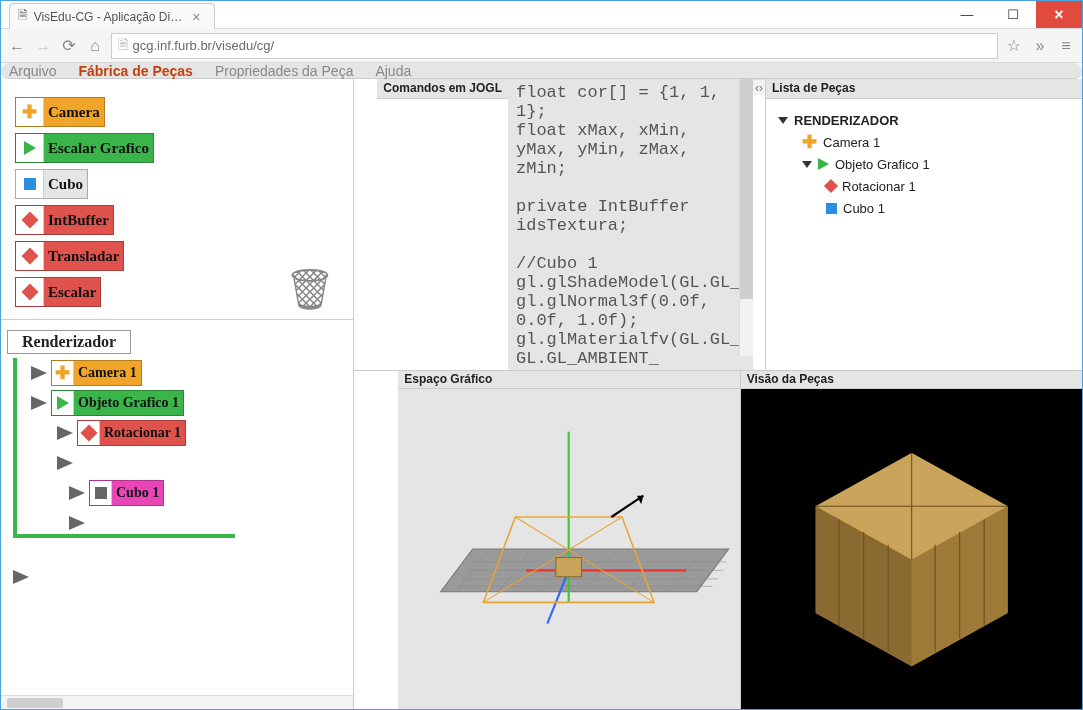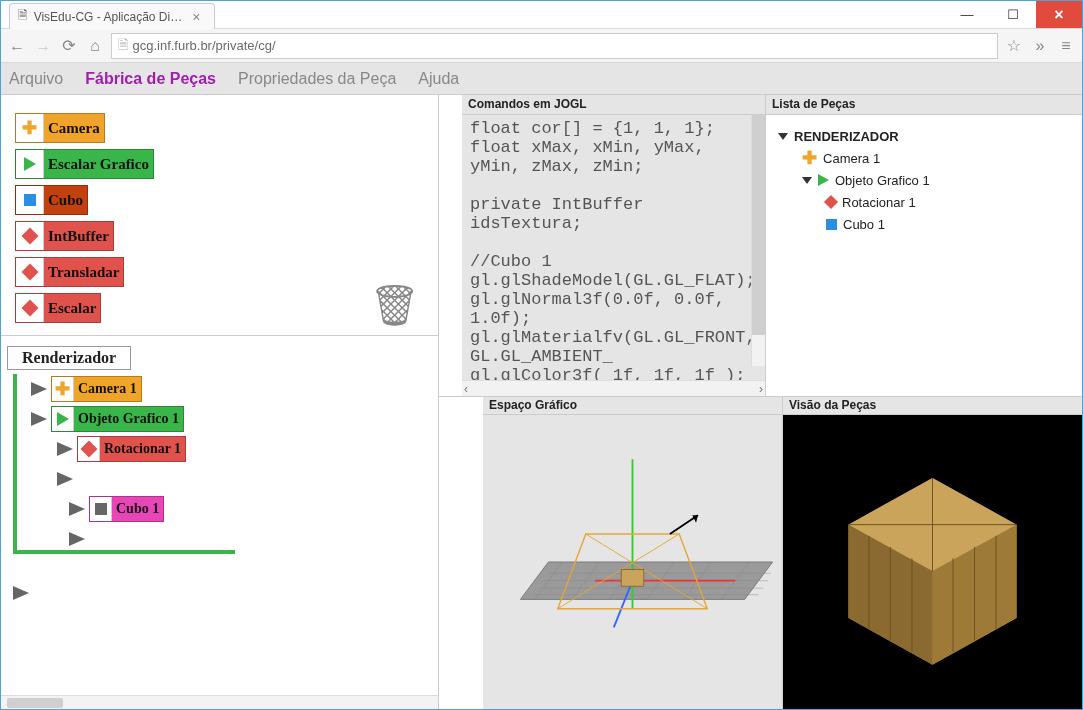--- a/index.html
+++ b/index.html
@@ -10,32 +10,32 @@
   .win-btns { display:flex; }
   .win-btn { width:46px; display:flex; align-items:center; justify-content:center; border-left:none; }
   .win-close { background:#e04b3e; color:#fff; font-size:16px; font-weight:bold;}
   .win-min,.win-max { background:#fff; color:#333; }
   .tab { height:28px; display:flex; align-items:flex-end; padding-left:8px;}
   .tab-shape { background:#f9f9f9; border:1px solid #ccc; border-bottom:none; border-radius:4px 4px 0 0; height:26px; display:flex; align-items:center; padding:0 14px 0 8px; gap:6px; font-size:12px; color:#555;}
   .tab-x { color:#888; font-size:14px; margin-left:4px;}
   .chrome-bar { height:34px; background:#f5f5f5; border-bottom:1px solid #d9d9d9; display:flex; align-items:center; padding:0 6px; gap:6px;}
   .nav-icon { width:20px; text-align:center; color:#888; font-size:16px; }
   .addr { flex:1; height:26px; border:1px solid #ccc; background:#fff; display:flex; align-items:center; padding:0 6px; color:#6a6a6a; font-size:13px;}
-  .menubar { height:32px; background:#e5e5e5; border-bottom:1px solid #ccc; display:flex; align-items:center; padding:0 8px; gap:22px; font-size:16px; color:#888;}
-  .menubar .active { color:#a21caf; font-weight:bold;}
+  .menubar { height:16px; background:#e5e5e5; border-bottom:1px solid #ccc; display:flex; align-items:center; padding:0 8px; gap:22px; font-size:14px; color:#888;border-radius:10px;}
+  .menubar .active { color:#c2410c; font-weight:bold;}
   .main { flex:1; display:flex; overflow:hidden; min-height:0;}
   .left { width:438px; display:flex; flex-direction:column; border-right:1px solid #ccc; min-height:0;}
   .palette { padding:18px 14px 6px 14px; flex:0 0 auto; position:relative;}
   .piece-row {margin-bottom:6px;}
   .piece { display:inline-flex; align-items:center; height:30px; border:1px solid rgba(0,0,0,.25); font-family: Georgia, 'Times New Roman', serif; font-size:15px; font-weight:bold; color:#111;}
   .piece .notch { width:28px; height:100%; display:flex; align-items:center; justify-content:center; position:relative; background:#fff; border-right:1px solid rgba(0,0,0,.2);}
   .piece .lbl { padding:0 4px; }
   .p-camera { background:#f0a52a; }
   .p-obj { background:#3ab54a; }
-  .p-cubo { background:#c2410c; }
+  .p-cubo { background:#e5e5e5; }
   .p-trans,.p-rot,.p-esc { background:#e0524c; }
   .p-pink { background:#e845b7; }
   .icon-plus{ color:#f0a52a; font-weight:bold; font-size:18px;}
   .icon-play{ width:0;height:0;border-top:7px solid transparent;border-bottom:7px solid transparent;border-left:12px solid #3ab54a;}
   .icon-sq { width:12px;height:12px;background:#2a8fe0; transform:rotate(0deg);}
   .icon-dia { width:12px;height:12px;background:#e0524c; transform:rotate(45deg);}
   .icon-sq-dark{width:12px;height:12px;background:#666;}
   .trash{ position:absolute; right:18px; bottom:6px; font-size:40px; color:#888;}
   .divider { height:1px; background:#ccc; margin:0 0 2px 0;}
   .workspace { flex:1; padding:8px 6px; overflow:auto; position:relative;}
@@ -48,21 +48,21 @@
   .tree-row .piece{ height:26px; font-size:14px;}
   .tree-row .piece .notch{ width:22px;}
   .indent1{ padding-left:18px;}
   .indent2{ padding-left:44px;}
   .indent3{ padding-left:56px;}
   .bottom-arrow{ margin-top:24px;}
   .hscroll { height:14px; background:#f3f3f3; border-top:1px solid #ddd; display:flex; align-items:center;}
   .hscroll .thumb{ width:56px; height:10px; background:#cfcfcf; margin-left:6px; border-radius:2px;}
   .right { flex:1; display:flex; flex-direction:column; min-height:0;}
   .right-top { display:flex; height:302px; border-bottom:1px solid #ccc; min-height:0;}
-  .code-panel { flex:1; display:flex; flex-direction:column; border-right:1px solid #ccc;padding-left:23px;}
+  .code-panel { flex:1; display:flex; flex-direction:row; border-right:1px solid #ccc;padding-left:23px;}
   .panel-head{ height:20px; background:#e5e5e5; border-bottom:1px solid #ccc; font-weight:bold; padding:2px 6px; font-size:12px;}
   .code-body{ flex:1; background:#e5e5e5; font-family:Consolas,"Courier New",monospace; font-size:17px; color:#555; padding:4px 8px; white-space:pre-wrap; overflow:hidden; position:relative;}
   .code-vscroll{ position:absolute; right:0; top:0; bottom:14px; width:14px; background:#f2f2f2; border-left:1px solid #ddd;}
   .code-vscroll .vthumb{ width:100%; height:220px; background:#cfcfcf;}
   .code-hscroll{ height:16px; background:#f2f2f2; border-top:1px solid #ddd; display:flex; align-items:center; justify-content:space-between; padding:0 2px;}
   .small-arrow{ color:#777; font-size:12px;}
   .tree-panel{ width:316px; display:flex; flex-direction:column;}
   .tree-body{ flex:1; padding:10px 8px; font-size:13px;}
   .ot-row{ display:flex; align-items:center; gap:6px; height:22px;}
   .ot-lvl0{ padding-left:4px;} .ot-lvl1{ padding-left:28px;} .ot-lvl2{ padding-left:52px;}
@@ -100,21 +100,21 @@
     </div>
   </div>
 
   <div class="chrome-bar">
     <span class="nav-icon">←</span>
     <span class="nav-icon" style="color:#ccc">→</span>
     <span class="nav-icon">⟳</span>
     <span class="nav-icon">⌂</span>
     <div class="addr">
       <span style="margin-right:4px;color:#aaa">🗎</span>
-      <span>gcg.inf.furb.br/private/cg/</span>
+      <span>gcg.inf.furb.br/visedu/cg/</span>
     </div>
     <span class="nav-icon">☆</span>
     <span class="nav-icon">»</span>
     <span class="nav-icon">≡</span>
   </div>
 
   <div class="menubar">
     <span>Arquivo</span>
     <span class="active">Fábrica de Peças</span>
     <span>Propriedades da Peça</span>

